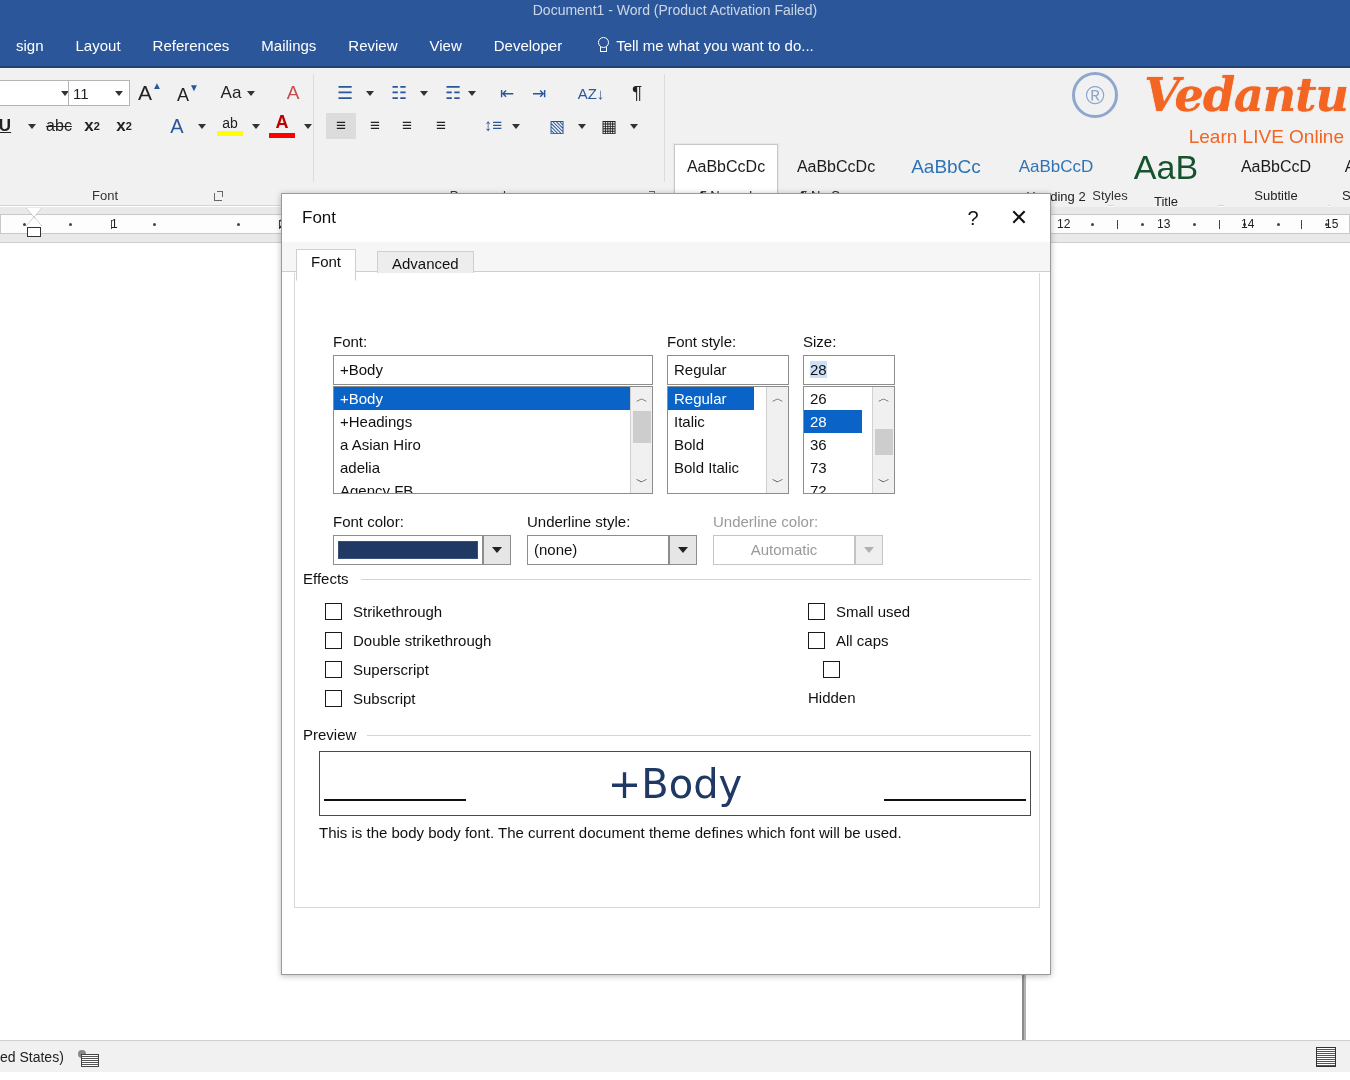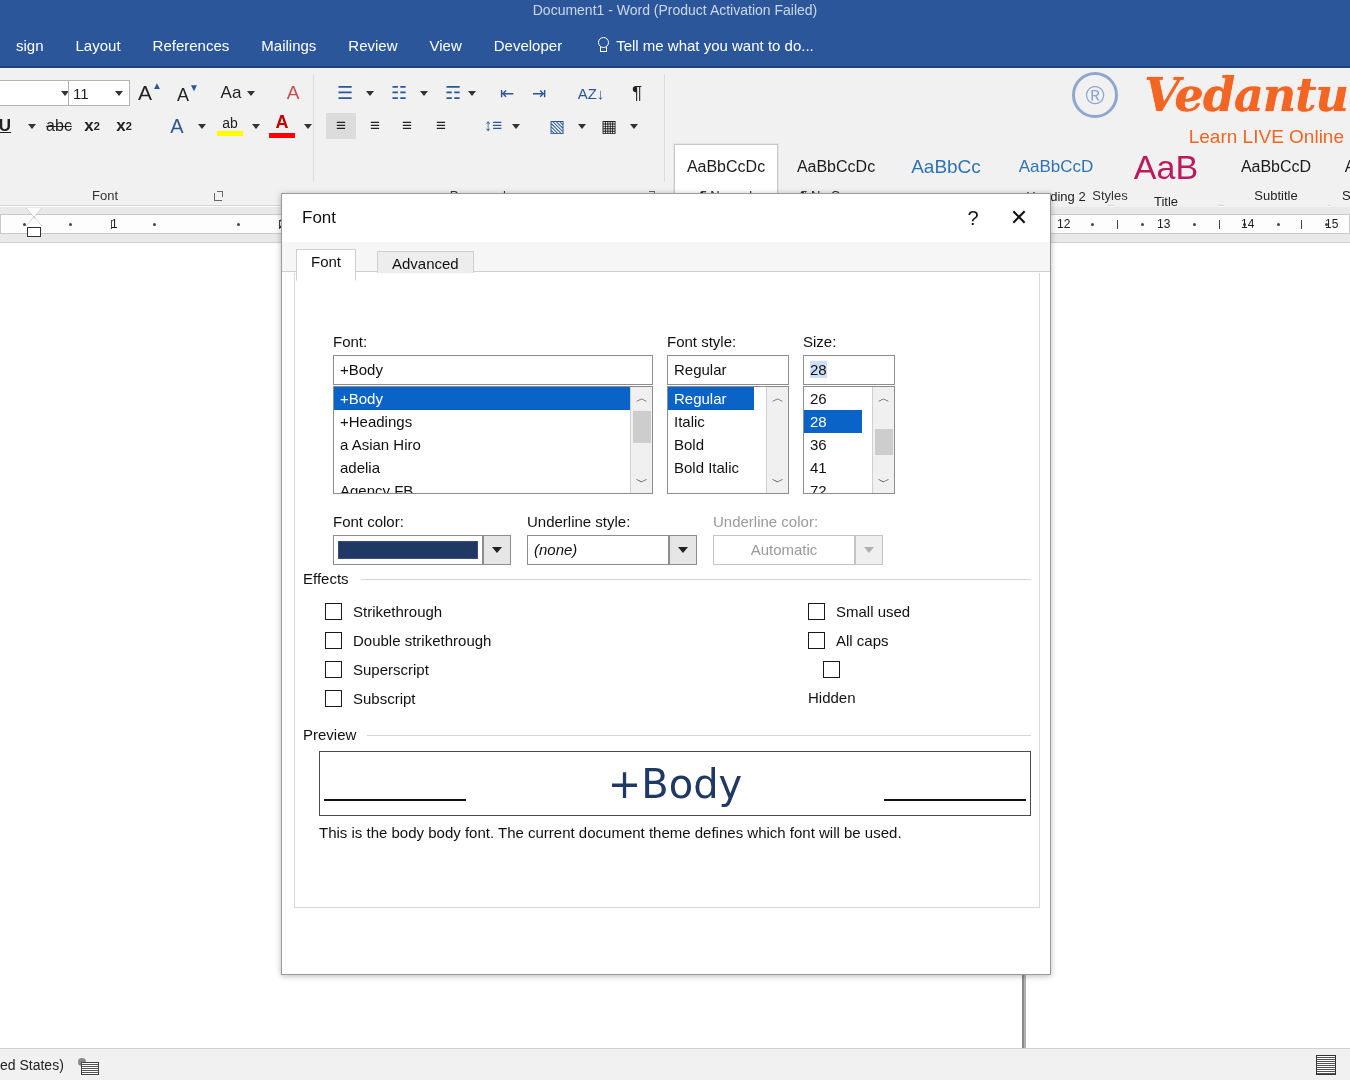--- a/index.html
+++ b/index.html
@@ -153,21 +153,21 @@
   .page {
     position:absolute; left:0px; top:0px; width:1024px; height:805px;
     background:#ffffff; border-right:2px solid #8a8a8a;
   }
   .page-right {
     position:absolute; left:1026px; top:0; width:324px; height:805px; background:#ffffff;
   }
 
   
   .statusbar {
-    position:absolute; left:0; bottom:0; width:1350px; height:32px;
+    position:absolute; left:0; bottom:8px; width:1350px; height:32px;
     background:#f1f1f1; border-top:1px solid #d0d0d0;
     display:flex; align-items:center; font-size:14px; color:#222;
   }
   .sb-left { margin-left:0px; display:flex; align-items:center; gap:14px;}
   .proof-ico {
     width:20px; height:16px; position:relative; display:inline-block;
   }
   .proof-ico::before{
     content:""; position:absolute; left:0; top:1px; width:8px;height:8px;border-radius:50%;background:#888;
   }
@@ -425,21 +425,21 @@
     </div>
     <div class="style-card" style="left:894px;">
       <span class="sample" style="color:#2e74b5;font-size:19px;">AaBbCc</span>
       <span class="sname">Heading 1</span>
     </div>
     <div class="style-card" style="left:1004px;">
       <span class="sample" style="color:#2e74b5;font-size:17px;">AaBbCcD</span>
       <span class="sname">Heading 2</span>
     </div>
     <div class="style-card" style="left:1114px;">
-      <span class="sample" style="color:#be185d;font-size:34px;line-height:30px;">AaB</span>
+      <span class="sample" style="color:#14532d;font-size:34px;line-height:30px;">AaB</span>
       <span class="sname">Title</span>
     </div>
     <div class="style-card" style="left:1224px;">
       <span class="sample" style="color:#1b1b1b;">AaBbCcD</span>
       <span class="sname">Subtitle</span>
     </div>
     <div class="style-card" style="left:1330px;width:40px;">
       <span class="sample" style="color:#1b1b1b;">A</span>
       <span class="sname">Su</span>
     </div>
@@ -551,39 +551,39 @@
       </div>
 
       <span class="lbl" style="left:508px; top:60px;">Size:</span>
       <div class="txtbox" style="left:508px; top:82px; width:92px;">
         <span class="hls">28</span>
       </div>
       <div class="listbox" style="left:508px; top:113px; width:92px; height:108px;">
         <div class="listitem">26</div>
         <div class="listitem sel" style="width:58px;">28</div>
         <div class="listitem">36</div>
-        <div class="listitem">41</div>
+        <div class="listitem">73</div>
         <div class="listitem">72</div>
         <div class="sbar">
           <span class="sbtn up">︿</span>
           <span class="sthumb" style="top:42px; height:26px;"></span>
           <span class="sbtn dn">﹀</span>
         </div>
       </div>
 
       <span class="lbl" style="left:38px; top:240px;">Font color:</span>
       <div class="swatch" style="left:38px; top:262px; width:150px;">
         <span class="inner" id="fc-inner" style="background: rgb(31, 56, 100);"></span>
       </div>
       <div class="dropbtn" style="left:188px; top:262px;">
         <span class="dcaret"></span>
       </div>
 
       <span class="lbl" style="left:232px; top:240px;">Underline style:</span>
-      <div class="txtbox" style="left:232px; top:262px; width:142px;font-style:italic;">
+      <div class="txtbox" style="left:232px; top:262px; width:142px;">
         <span>(none)</span>
       </div>
       <div class="dropbtn" style="left:374px; top:262px;">
         <span class="dcaret"></span>
       </div>
 
       <span class="lbl dis" style="left:418px; top:240px;">Underline color:</span>
       <div class="txtbox" style="left:418px; top:262px; width:142px; border-color:#c4c4c4; color:#9a9a9a; text-align:center;">
         <span>Automatic</span>
       </div>

